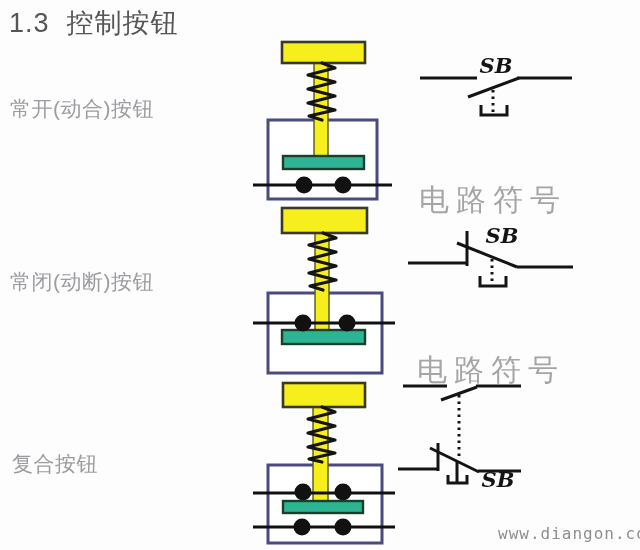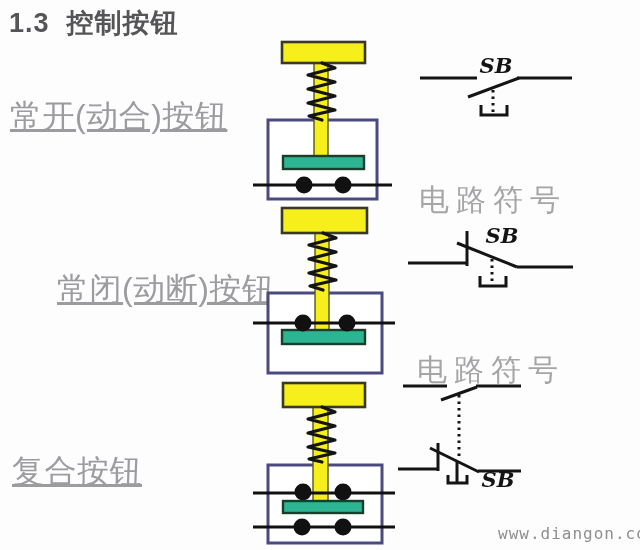--- a/index.html
+++ b/index.html
@@ -2,25 +2,25 @@
 <html><head>
 <meta charset="utf-8">
 <style>
   html,body{margin:0;padding:0;}
   body{
     width:640px;height:550px;position:relative;overflow:hidden;
     background:#fdfdfd;font-family:"Liberation Sans",sans-serif;
   }
   .abs{position:absolute;}
   .title{
-    left:9px;top:5px;font-size:27px;font-weight:bold;color:#555558;
+    left:9px;top:5px;font-size:27px;font-weight:normal;color:#555558;
     white-space:pre;letter-spacing:1px;
   }
   .row-label{
-    font-size:32px;color:#9c9ca0;letter-spacing:0.5px;white-space:pre;text-decoration:underline;
+    font-size:21px;color:#9c9ca0;letter-spacing:0.5px;white-space:pre;
   }
   .caption{
     font-size:30px;color:#a5a5a8;letter-spacing:7px;white-space:pre;margin-top:39px;
   }
   .watermark{
     font-family:"DejaVu Sans Mono",monospace;font-size:16px;color:#8e8e8e;
     letter-spacing:1px;
   }
   svg{position:absolute;overflow:visible;}
   .wire{stroke:#141414;stroke-width:3;fill:none;}
@@ -35,21 +35,21 @@
   .bracket{stroke:#141414;stroke-width:3;fill:none;}
   .sb{font-family:"DejaVu Serif",serif;font-style:italic;font-weight:bold;
       font-size:21px;fill:#141414;}
 </style>
 </head>
 <body>
 
 <div class="abs title">1.3  控制按钮</div>
 
 <div class="abs row-label" style="left:10px;top:95px;">常开(动合)按钮</div>
-<div class="abs row-label" style="left:10px;top:268px;margin-left:47px;">常闭(动断)按钮</div>
+<div class="abs row-label" style="left:10px;top:268px;">常闭(动断)按钮</div>
 <div class="abs row-label" style="left:12px;top:450px;">复合按钮</div>
 
 <svg style="left:245px;top:35px;" width="192" height="172" viewBox="0 0 192 172">
   <rect class="housing" x="23" y="85" width="109" height="79" stroke="#4a4a80"></rect>
   <rect class="stem" x="69" y="24" width="14" height="99" fill="#f6ef1c"></rect>
   <rect class="bar" x="38" y="121" width="81" height="13" fill="#2db593"></rect>
   <line class="wire-thick" x1="8" y1="150" x2="147" y2="150"></line>
   <circle class="dot" cx="59" cy="150" r="8.5"></circle>
   <circle class="dot" cx="98" cy="150" r="8.5"></circle>
   <rect class="cap" x="37" y="7" width="83" height="21" fill="#f6ef1c"></rect>

